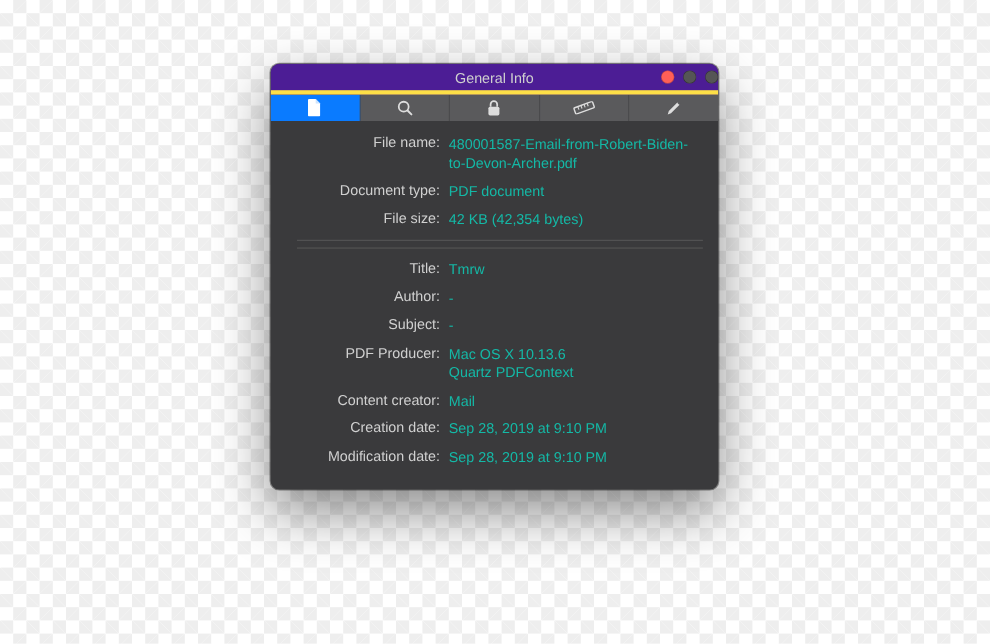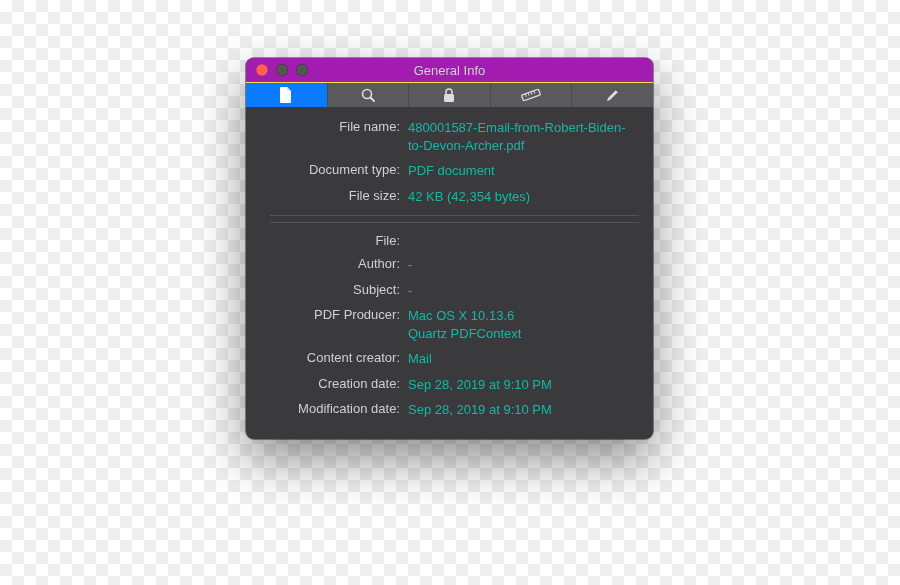--- a/index.html
+++ b/index.html
@@ -28,25 +28,26 @@
     top: 58px;
     width: 407px;
     background: #3a3a3c;
     border-radius: 8px;
     box-shadow: 0 20px 50px rgba(0,0,0,0.45), 0 0 0 1px rgba(0,0,0,0.4);
     overflow: hidden;
     color: #ddd;
   }
   .titlebar {
     height: 24px;
-    background: #a21caf;
+    background: #4c1d95;
     display: flex;
     align-items: center;
     position: relative;
-    border-bottom: 1px solid #fde047;
+    border-bottom: 4px solid #fde047;
+    justify-content: flex-end;
   }
   .traffic {
     display: flex;
     gap: 8px;
     padding-left: 10px;
   }
   .dot {
     width: 12px;
     height: 12px;
     border-radius: 50%;
@@ -183,21 +184,22 @@
       <div class="label">File size:</div>
       <div class="value">42 KB (42,354 bytes)</div>
     </div>
 
     <hr class="sep">
 
 
     <hr class="sep">
 
     <div class="row">
-      <div class="label">File:</div>
+      <div class="label">Title:</div>
+      <div class="value">Tmrw</div>
     </div>
     <div class="row">
       <div class="label">Author:</div>
       <div class="value">-</div>
     </div>
     <div class="row">
       <div class="label">Subject:</div>
       <div class="value">-</div>
     </div>
     <div class="row">

